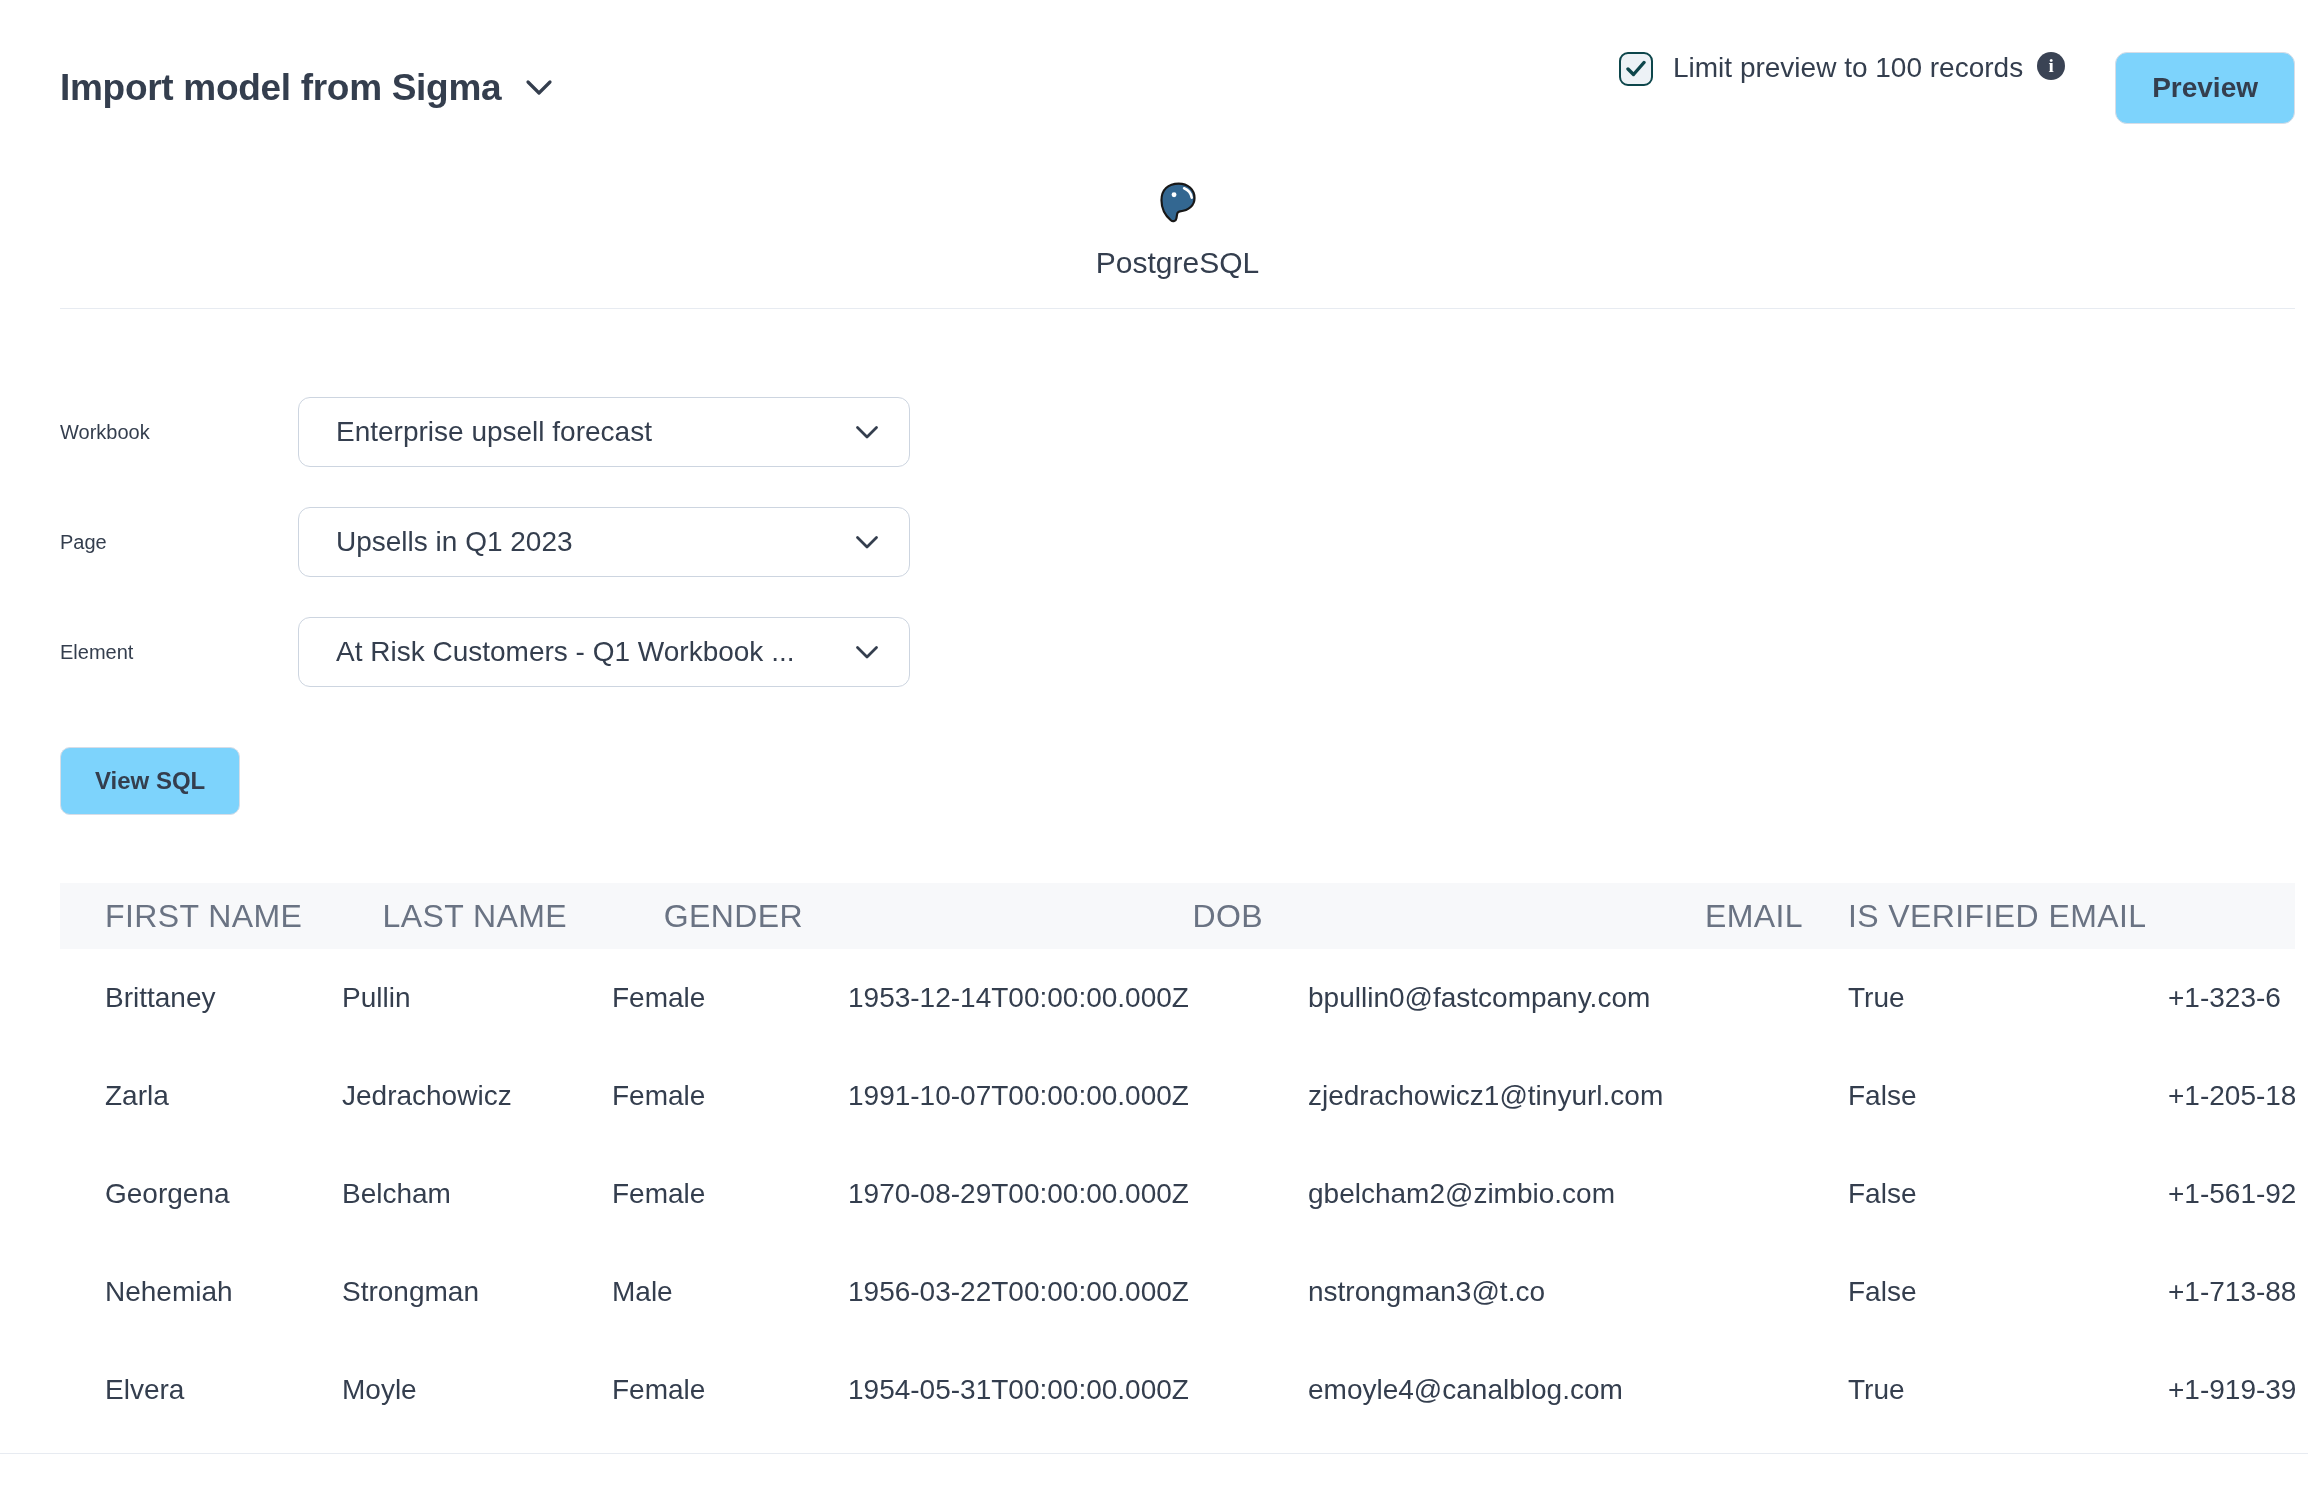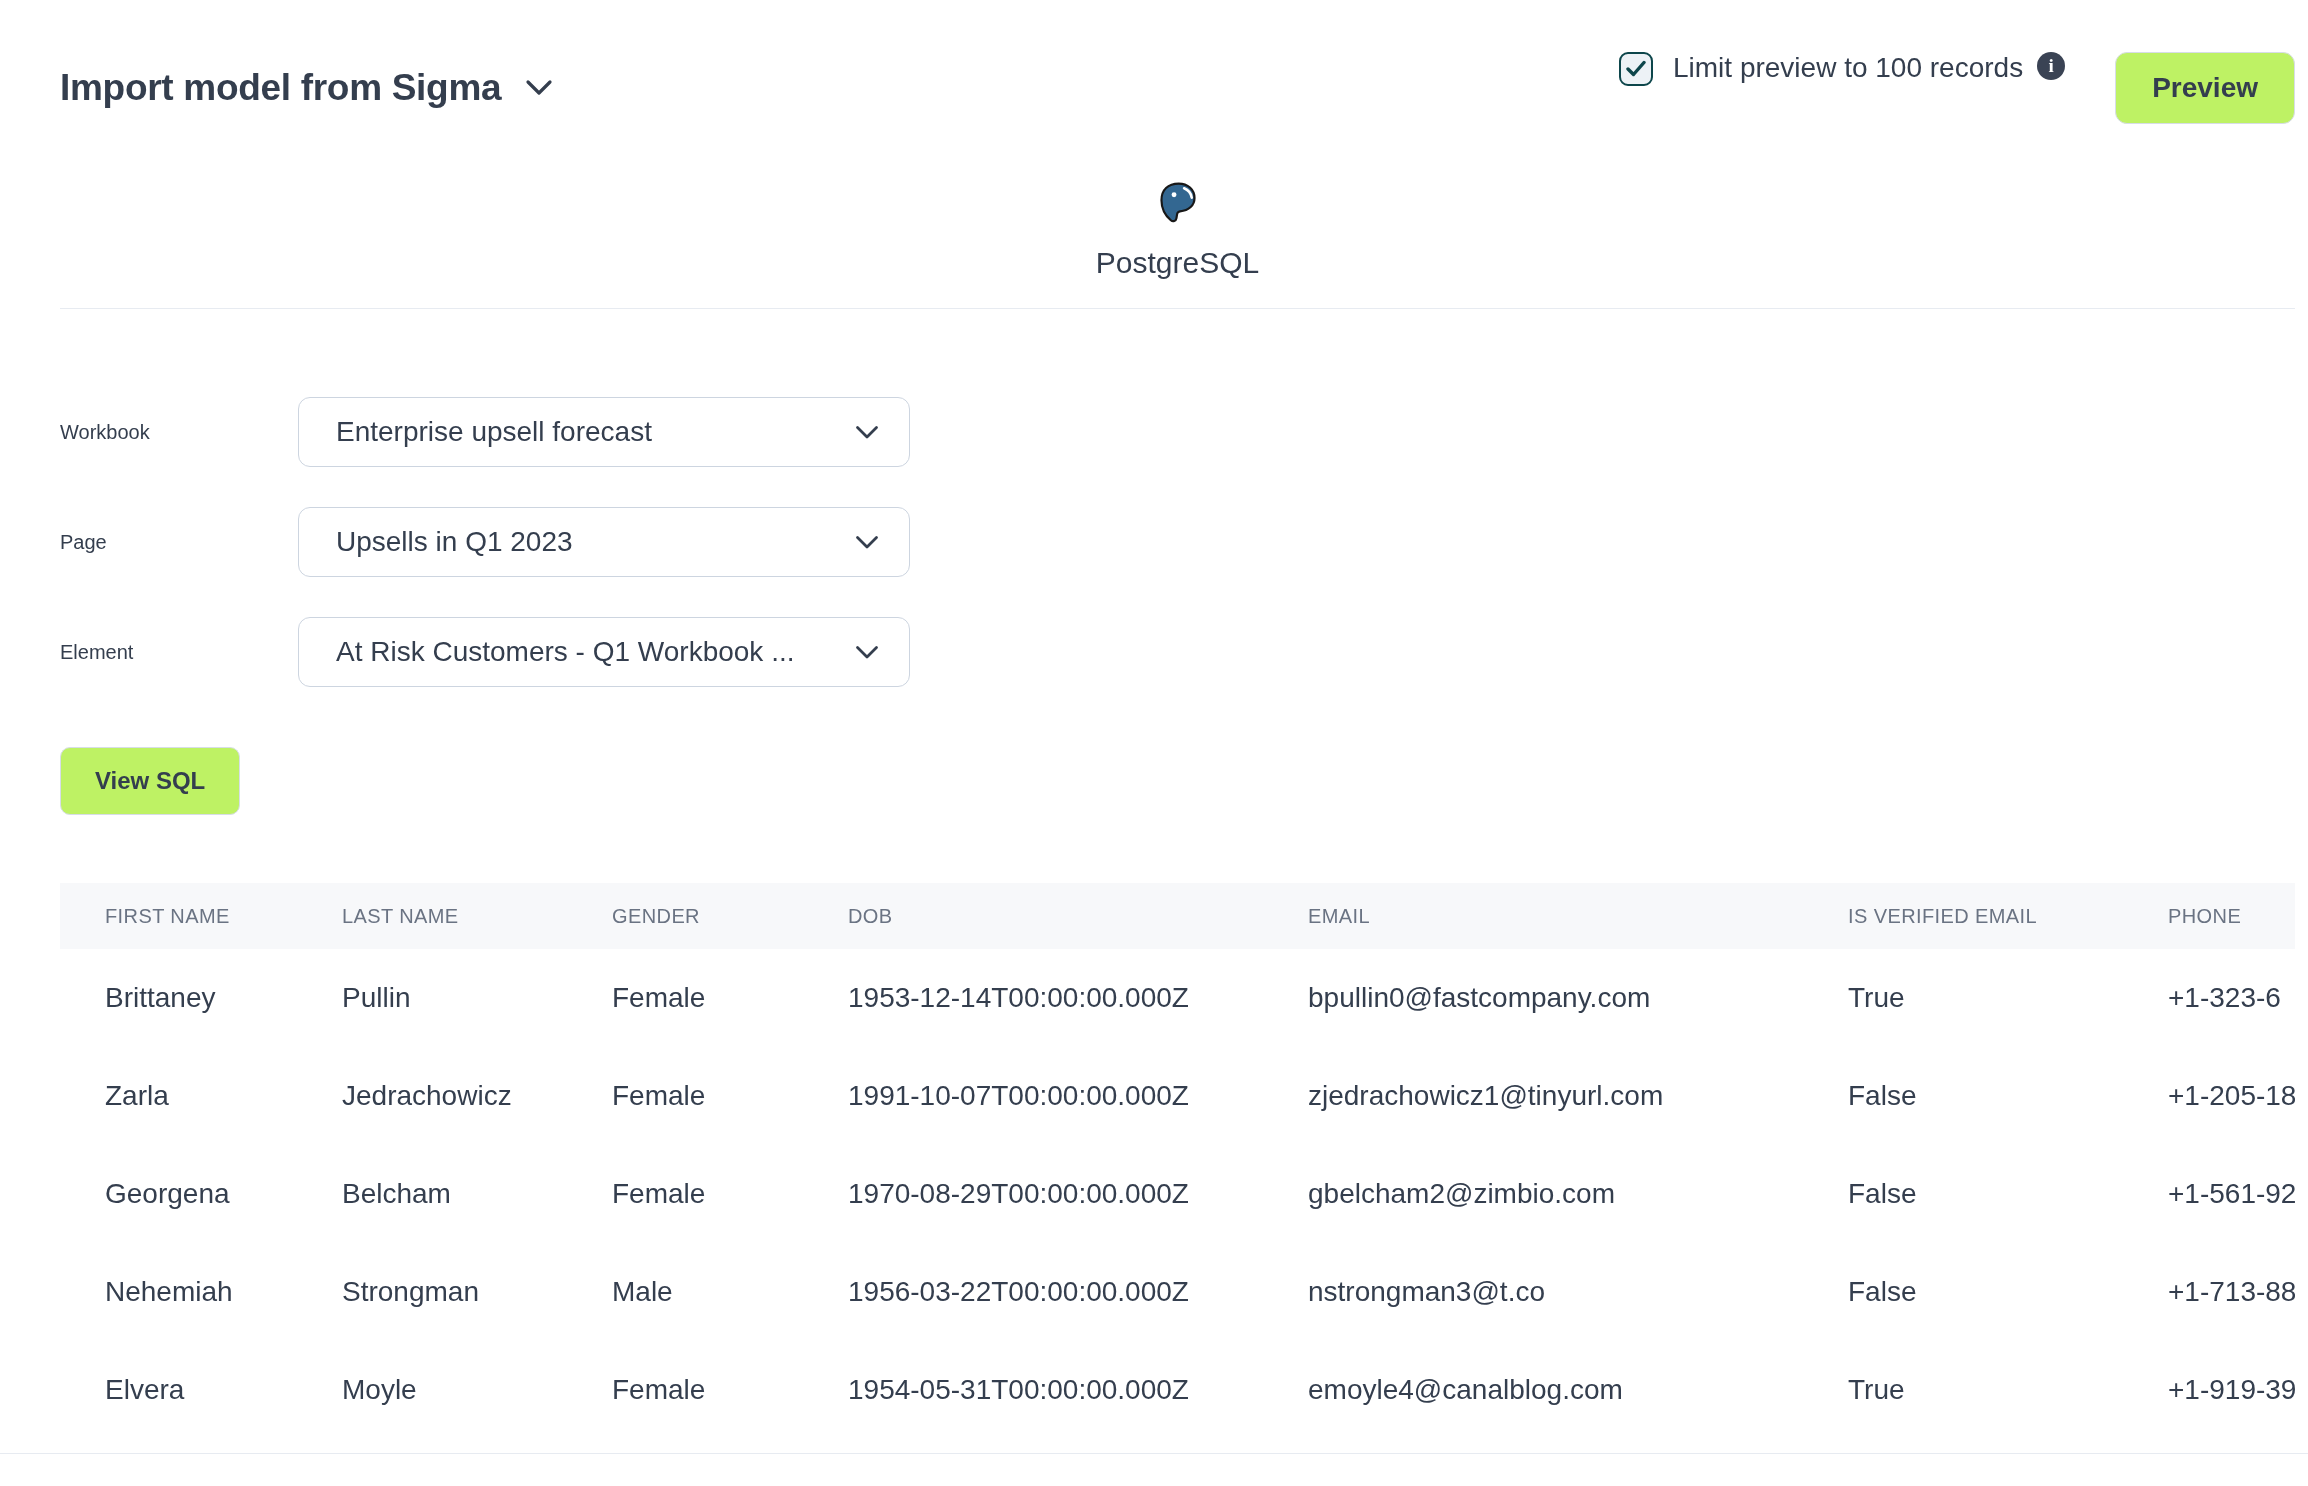--- a/index.html
+++ b/index.html
@@ -48,21 +48,21 @@
     background:var(--info);
     color:#fff;
     display:flex;align-items:center;justify-content:center;
     font-size:19px;font-weight:700;
     font-family:"Liberation Serif", serif;
     margin-left:14px;
     cursor:pointer;
   }
   .btn{
     display:inline-flex;align-items:center;justify-content:center;
-    background:#bef264;
+    background:#7dd3fc;
     border:1px solid var(--border);
     border-radius:12px;
     color:var(--text);
     font-family:"Liberation Sans", sans-serif;
     font-weight:700;
     cursor:pointer;
   }
   .preview-btn{height:72px;padding:0 36px;font-size:28px;margin-left:50px;}
 
   
@@ -89,24 +89,24 @@
 
   
   .table-wrap{margin-top:68px;width:100%;overflow:hidden;}
   table{width:2460px;table-layout:fixed;border-collapse:collapse;}
   col.c1{width:237px;} col.c2{width:270px;} col.c3{width:236px;}
   col.c4{width:460px;} col.c5{width:540px;} col.c6{width:320px;} col.c7{width:397px;}
   thead th{
     height:66px;
     background:var(--thead-bg);
     color:var(--muted);
-    font-size:20px;
+    font-size:32px;
     font-weight:400;
     letter-spacing:0.4px;
-    text-align:left;
+    text-align:right;
     padding:0 0 0 45px;
     white-space:nowrap;
   }
   tbody td{
     height:98px;
     font-size:28px;
     color:var(--text);
     padding:0 0 0 45px;
     white-space:nowrap;
     overflow:hidden;

